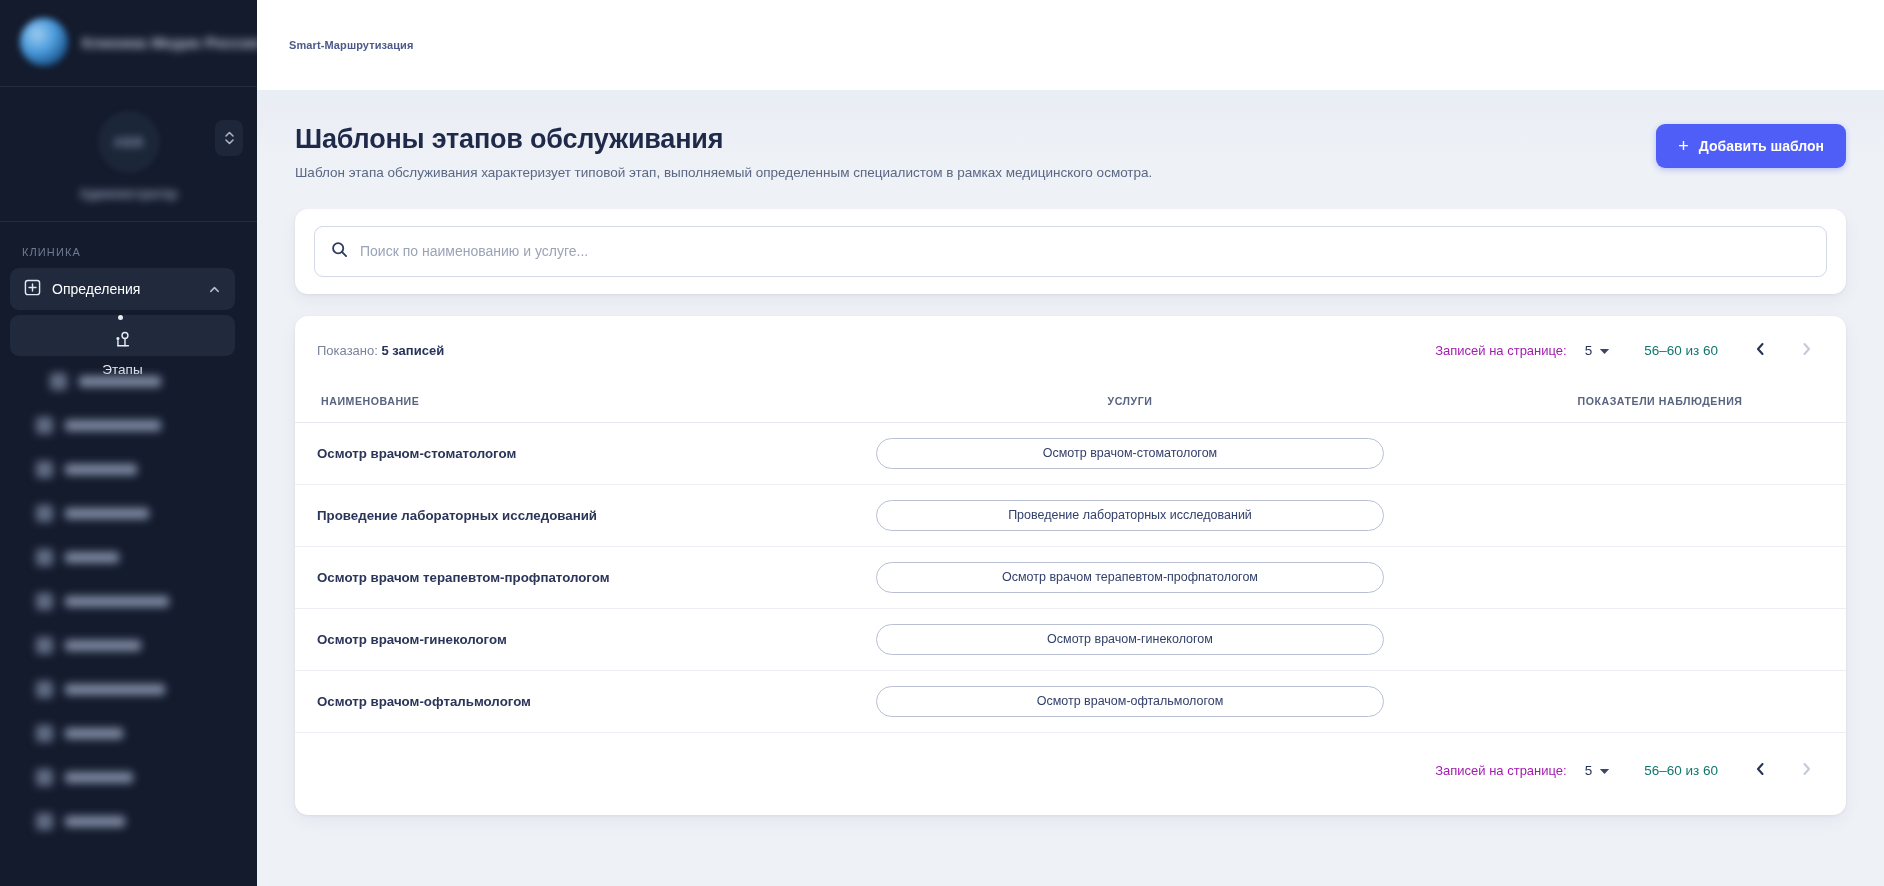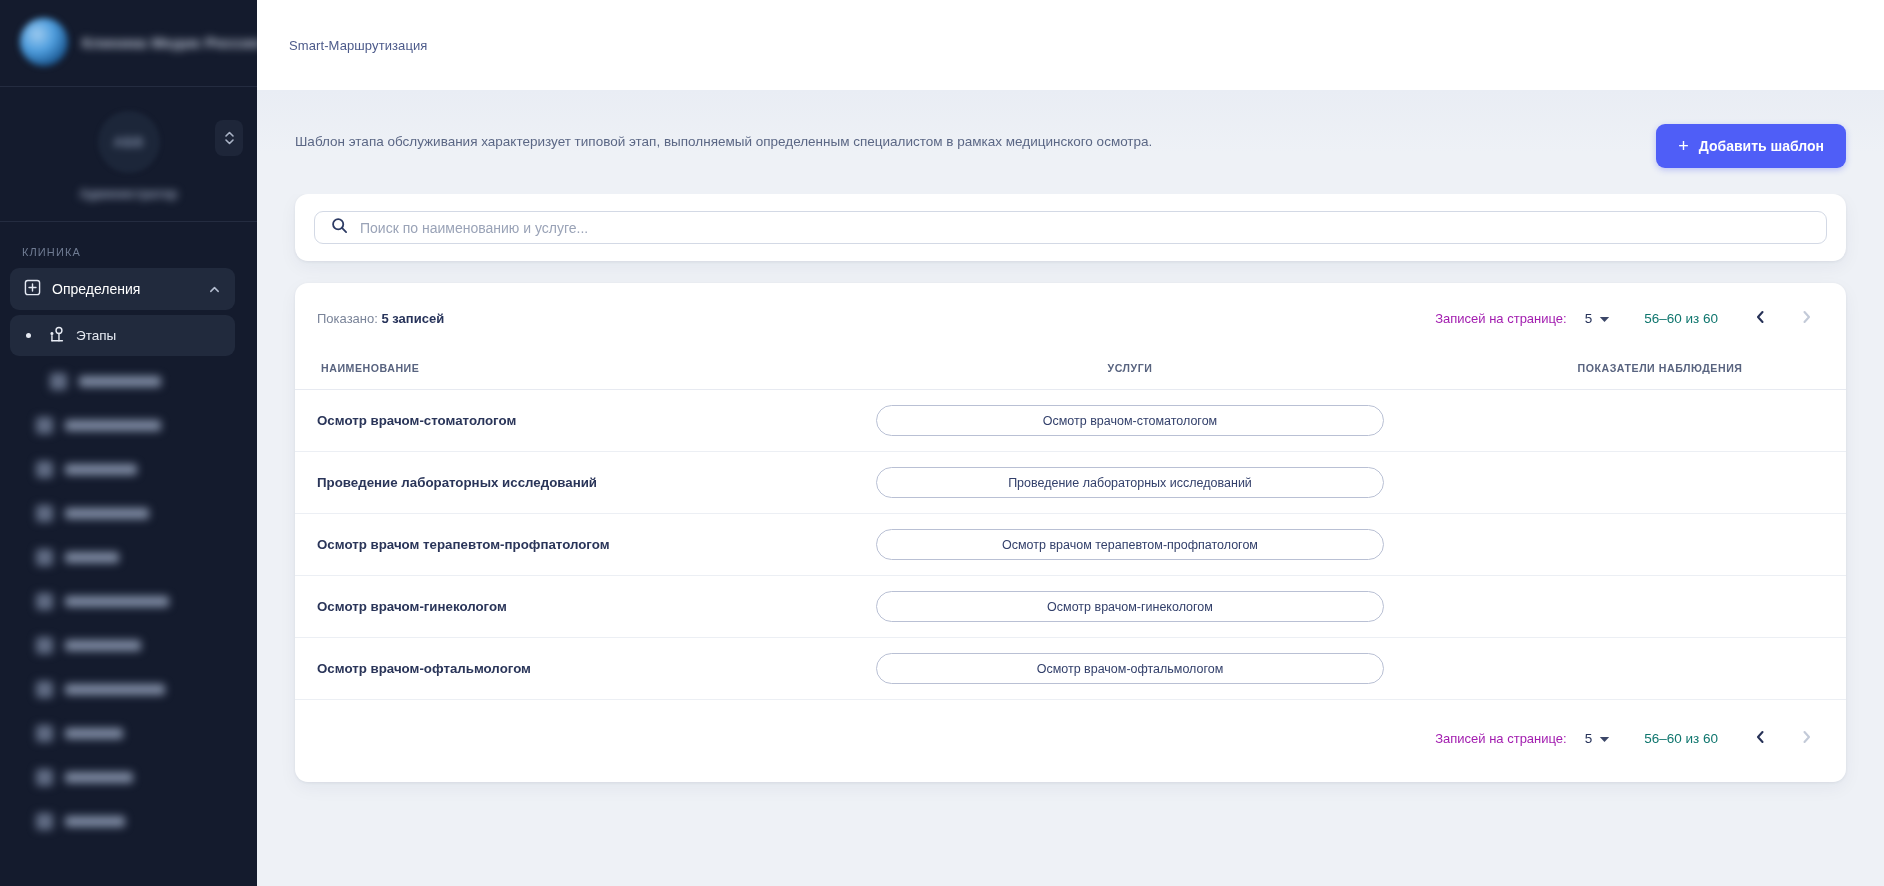--- a/index.html
+++ b/index.html
@@ -74,41 +74,41 @@
     color: #cfd6e4; font-size: 14px; white-space: nowrap;
   }
   .nav-item.active { background: #212a3d; color: #ffffff; font-weight: 400; }
   .nav-item .chev { margin-left: auto; display: flex; }
   .nav-sub {
     display: flex; align-items: center; gap: 10px;
     height: 41px; padding: 0 14px; margin-bottom: 4px;
     border-radius: 9px; cursor: pointer;
     color: #e6eaf2; font-size: 13.5px; white-space: nowrap;
   }
-  .nav-sub.active { background: #212a3d; }
+  .nav-sub.active { background: #212a3d; flex-direction: column; }
   .bullet { width: 5px; height: 5px; border-radius: 50%; background: #e6eaf2; flex: 0 0 5px; margin: 0 6px 0 2px; }
   .nav-blur {
     display: flex; align-items: center; gap: 12px;
     height: 43px; padding: 0 14px 0 26px; margin-bottom: 1px;
     color: #8d98ae; font-size: 13.5px;
     filter: blur(4.2px); white-space: nowrap;
   }
   .nav-blur .bicon {
     width: 17px; height: 17px; border-radius: 3px;
     background: #616d85; flex: 0 0 17px;
   }
   .nav-blur .blabel { height: 11px; border-radius: 3px; background: #7e8aa2; }
 
   
   .main { flex: 1; height: 886px; display: flex; flex-direction: column; overflow: hidden; background: #eef1f6; }
   .topbar {
     height: 90px; background: #ffffff; flex: 0 0 90px;
     display: flex; align-items: center; padding: 0 32px;
   }
-  .topbar-title { font-size: 13px; font-weight: 400; color: #4c5a8a; letter-spacing: .1px; }
+  .topbar-title { font-size: 11px; font-weight: 700; color: #4c5a8a; letter-spacing: .1px; }
 
   .page-head {
     padding: 34px 38px 26px 38px;
     display: flex; align-items: flex-start; justify-content: space-between;
     background: linear-gradient(180deg,#e9edf4 0%, #eef1f6 60%);
   }
   .page-title { font-size: 27px; font-weight: 700; color: #1f2a4a; letter-spacing: -.2px; }
   .page-sub { margin-top: 9px; font-size: 13.5px; color: #5b6785; line-height: 1.4; }
   .add-btn {
     display: flex; align-items: center; gap: 10px;
@@ -121,21 +121,21 @@
 
   .content { padding: 0 38px 24px 38px; overflow: hidden; }
 
   .card {
     background: #ffffff; border-radius: 13px;
     box-shadow: 0 1px 3px rgba(27,38,70,.07), 0 6px 18px rgba(27,38,70,.05);
   }
   .search-card { padding: 17px 19px; margin-bottom: 22px; }
   .search-box {
     display: flex; align-items: center; gap: 12px;
-    height: 33px; padding: 0 16px;
+    height: 51px; padding: 0 16px;
     border: 1px solid #d3d9e5; border-radius: 9px; background: #fff;
   }
   .search-box input {
     flex: 1; border: none; outline: none; background: transparent;
     font-family: inherit; font-size: 14px; color: #2b3category;
   }
   .search-box input::placeholder { color: #9aa3b7; }
 
   .table-card { overflow: hidden; }
   .table-toolbar {
@@ -302,20 +302,21 @@
   </aside>
 
   <div class="main">
 
     <header class="topbar">
       <div class="topbar-title">Smart-Маршрутизация</div>
     </header>
 
     <section class="page-head">
       <div>
+        <h1 class="page-title">Шаблоны этапов обслуживания</h1>
         <p class="page-sub">Шаблон этапа обслуживания характеризует типовой этап, выполняемый определенным специалистом в рамках медицинского осмотра.</p>
       </div>
       <button class="add-btn">
         <span class="plus">+</span>
         <span>Добавить шаблон</span>
       </button>
     </section>
 
     <section class="content">
 

